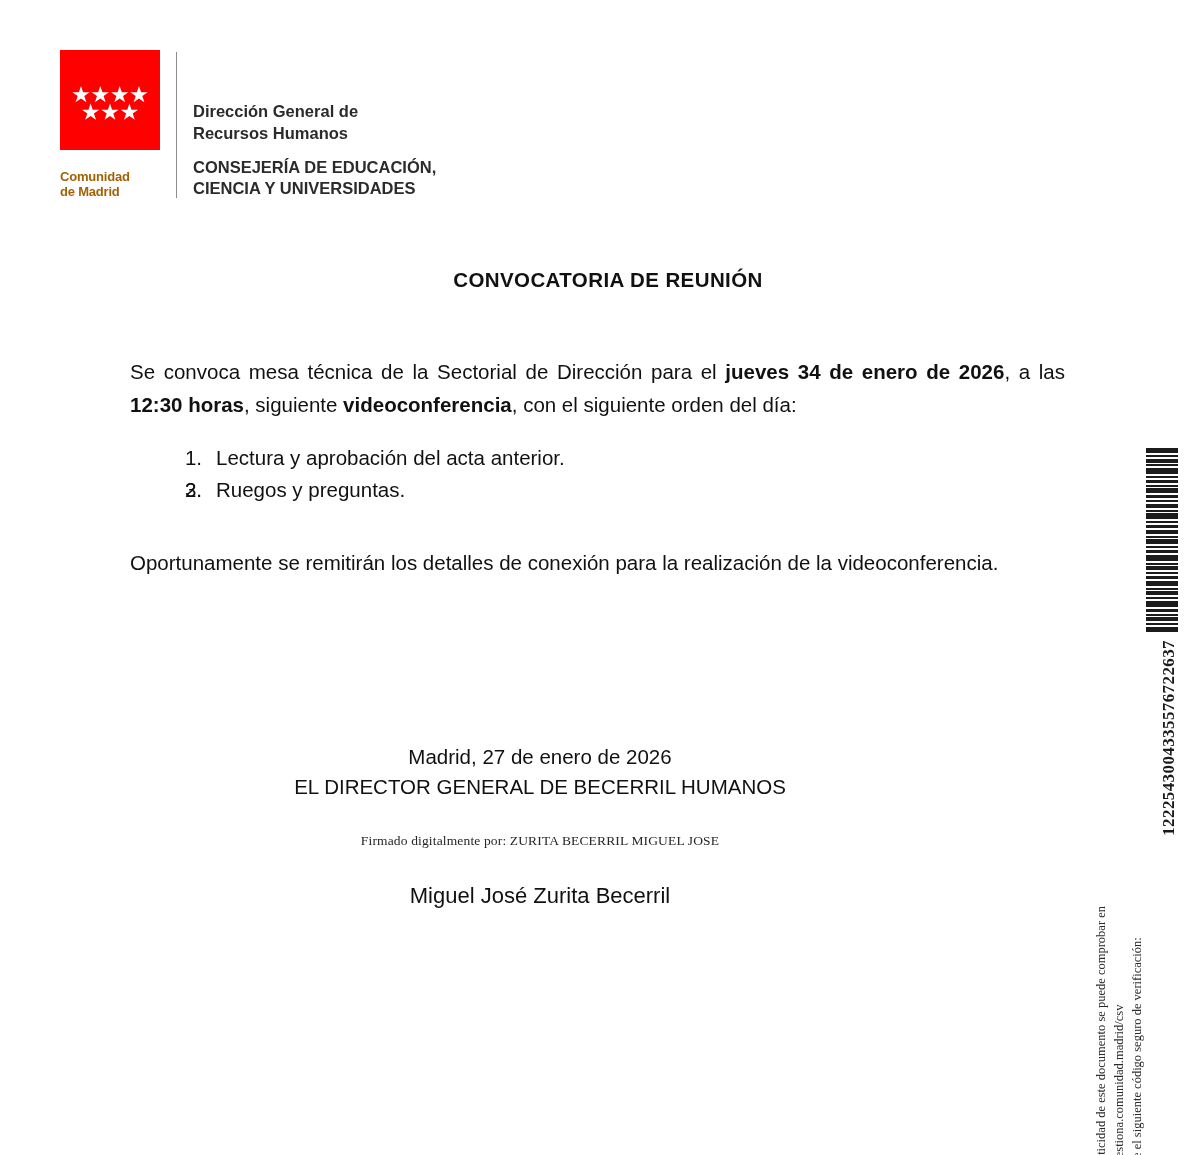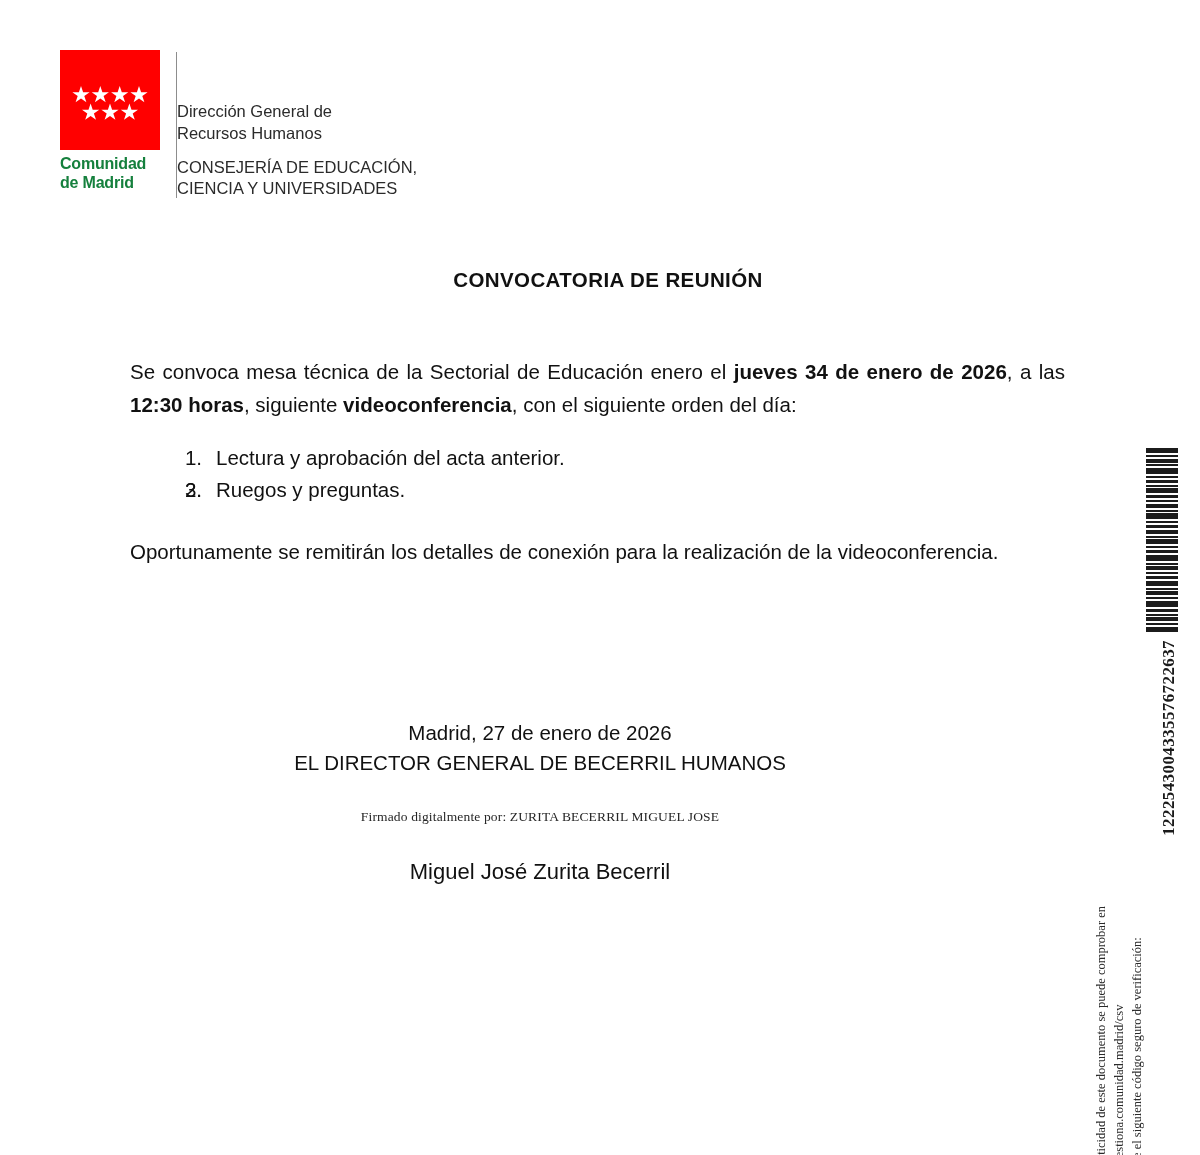--- a/index.html
+++ b/index.html
@@ -29,36 +29,37 @@
     flex: 0 0 104px;
   }
   .logo-square {
     width: 100px;
     height: 100px;
     background: #ff0000;
     position: relative;
   }
   .logo-square svg { display: block; }
   .logo-wordmark {
-    margin-top: 5px;
+    margin-top: 19px;
     font-weight: bold;
-    font-size: 16px;
+    font-size: 13px;
     line-height: 1.17;
     letter-spacing: -0.2px;
-    color: #15803d;
+    color: #a16207;
   }
   .lh-divider {
     width: 1px;
     align-self: stretch;
     background: #8d8d8d;
     margin: 2px 0 2px 12px;
   }
   .lh-text {
-    margin-left: 0;
+    margin-left: 16px;
     padding-top: 50px;
+    font-weight: bold;
   }
   .lh-dept {
     font-size: 16.5px;
     line-height: 1.35;
     color: #2b2b2b;
   }
   .lh-consejeria {
     margin-top: 12px;
     font-size: 16.5px;
     line-height: 1.32;
@@ -108,34 +109,35 @@
     margin-bottom: 1px;
   }
   .agenda li .num {
     position: absolute;
     left: 42px;
     top: 0;
     width: 30px;
     text-align: right;
   }
 
-  .para-closing { margin-top: 30px; }
+  .para-closing { margin-top: 41px; }
 
   
   .sig-block {
     position: absolute;
     left: 0;
     right: 120px;
     top: 718px;
     text-align: center;
   }
   .sig-place {
     font-size: 20.5px;
     line-height: 1.45;
     color: #111111;
+    margin-top: 24px;
   }
   .sig-role {
     font-size: 20.5px;
     line-height: 1.45;
     color: #111111;
   }
   .sig-digital {
     margin-top: 32px;
     font-family: "Liberation Serif", serif;
     font-size: 13.5px;
@@ -235,21 +237,21 @@
       <div>CONSEJERÍA DE EDUCACIÓN,</div>
       <div>CIENCIA Y UNIVERSIDADES</div>
     </div>
   </div>
 </div>
 
 <div class="doc-title">CONVOCATORIA DE REUNIÓN</div>
 
 <div class="body-col">
 
-  <p class="para"><span>Se convoca mesa técnica de la Sectorial de Educación enero el </span><b>jueves 34 de enero de 2026</b><span>, a las </span><b>12:30 horas</b><span>, siguiente </span><b>videoconferencia</b><span>, con el siguiente orden del día:</span></p>
+  <p class="para"><span>Se convoca mesa técnica de la Sectorial de Dirección para el </span><b>jueves 34 de enero de 2026</b><span>, a las </span><b>12:30 horas</b><span>, siguiente </span><b>videoconferencia</b><span>, con el siguiente orden del día:</span></p>
 
   <ul class="agenda">
     <li>
       <span class="num">1.</span>
       <span>Lectura y aprobación del acta anterior.</span>
     </li>
     <li>
       <span class="num">2.</span>
     </li>
     <li>

